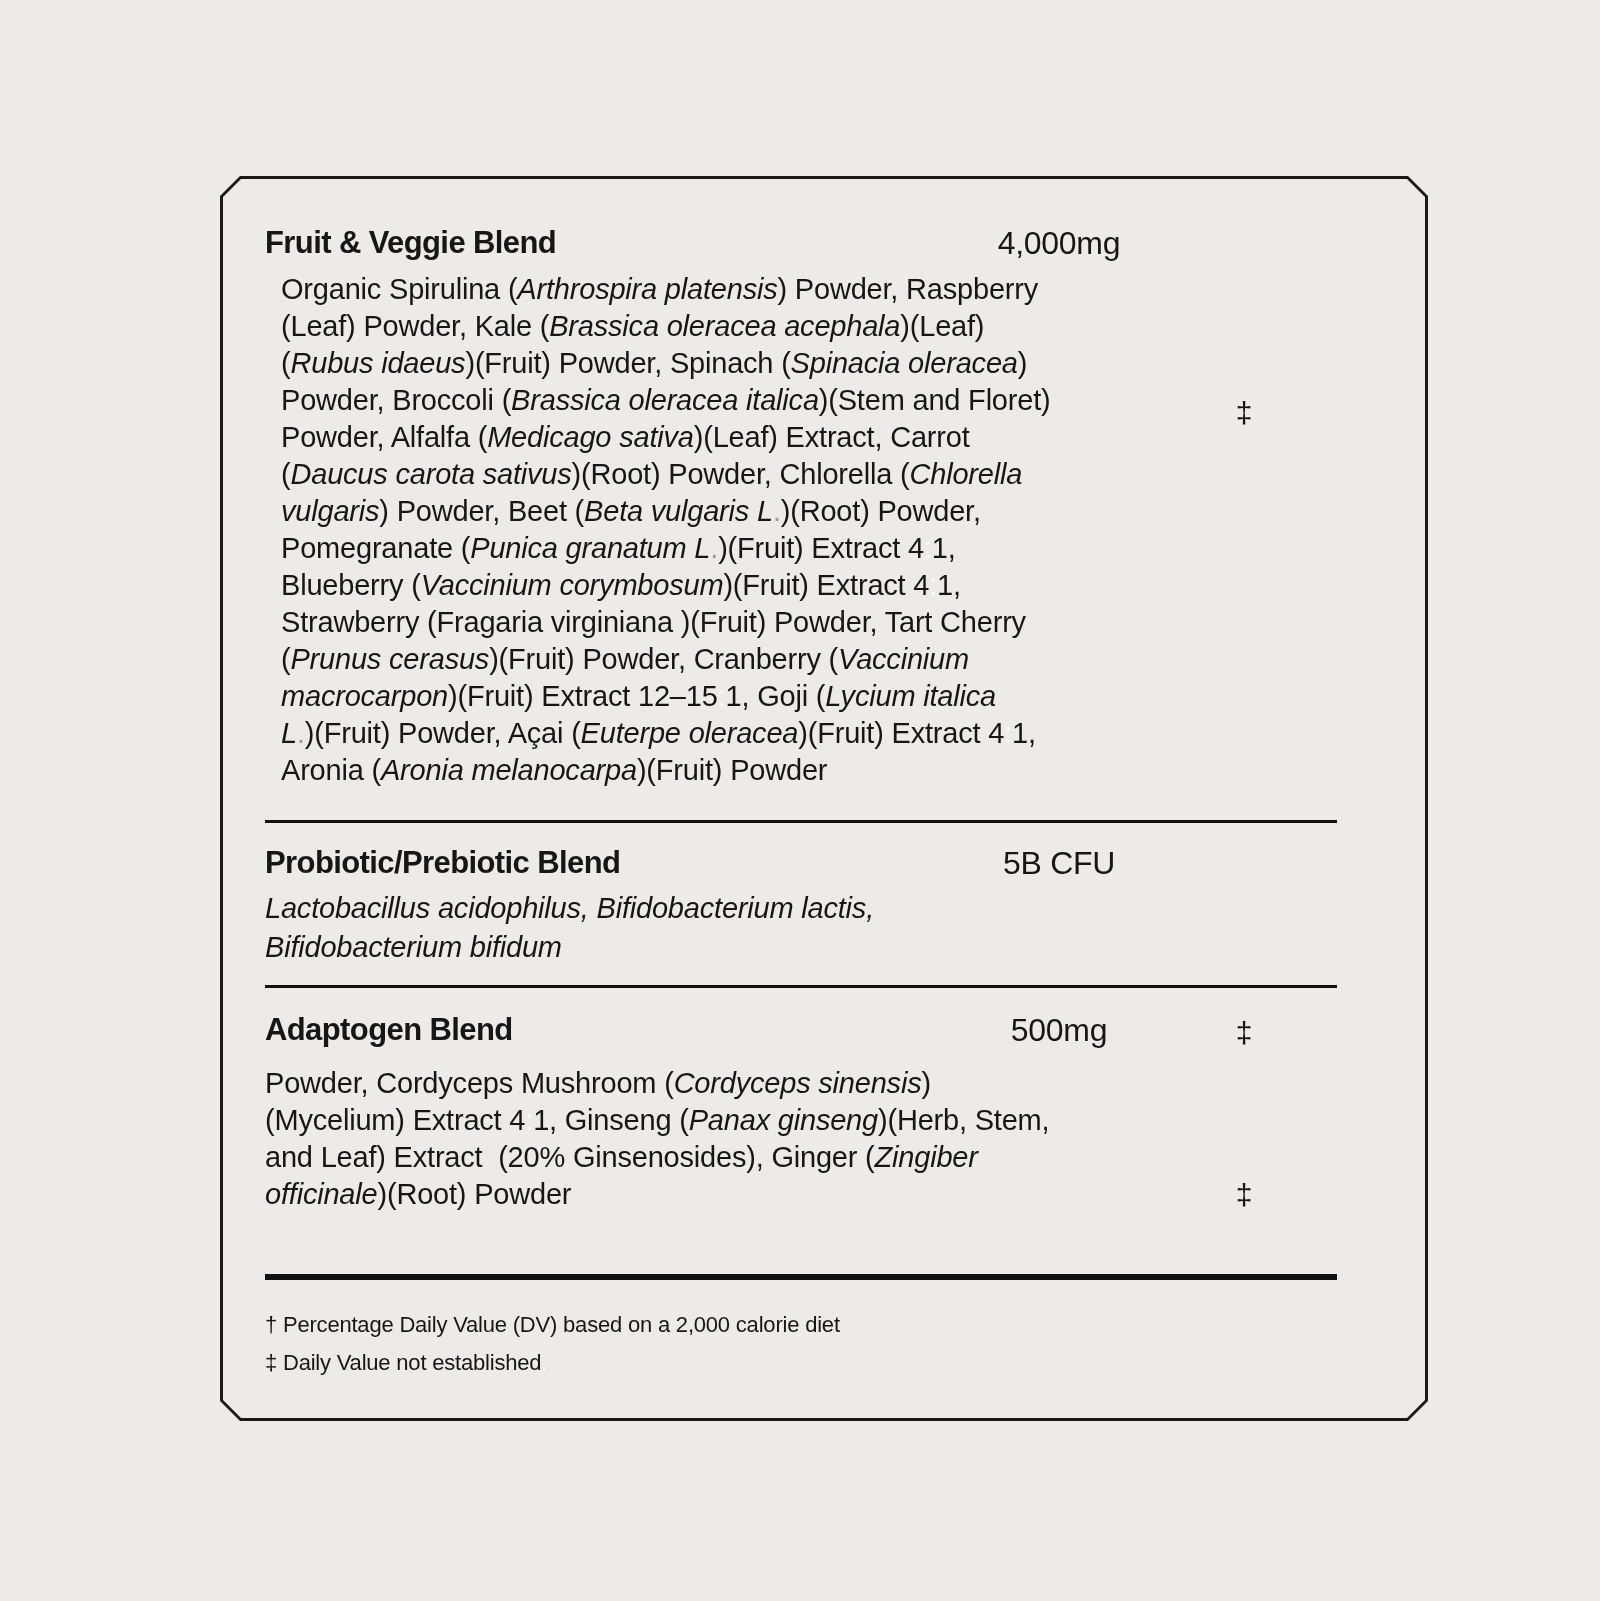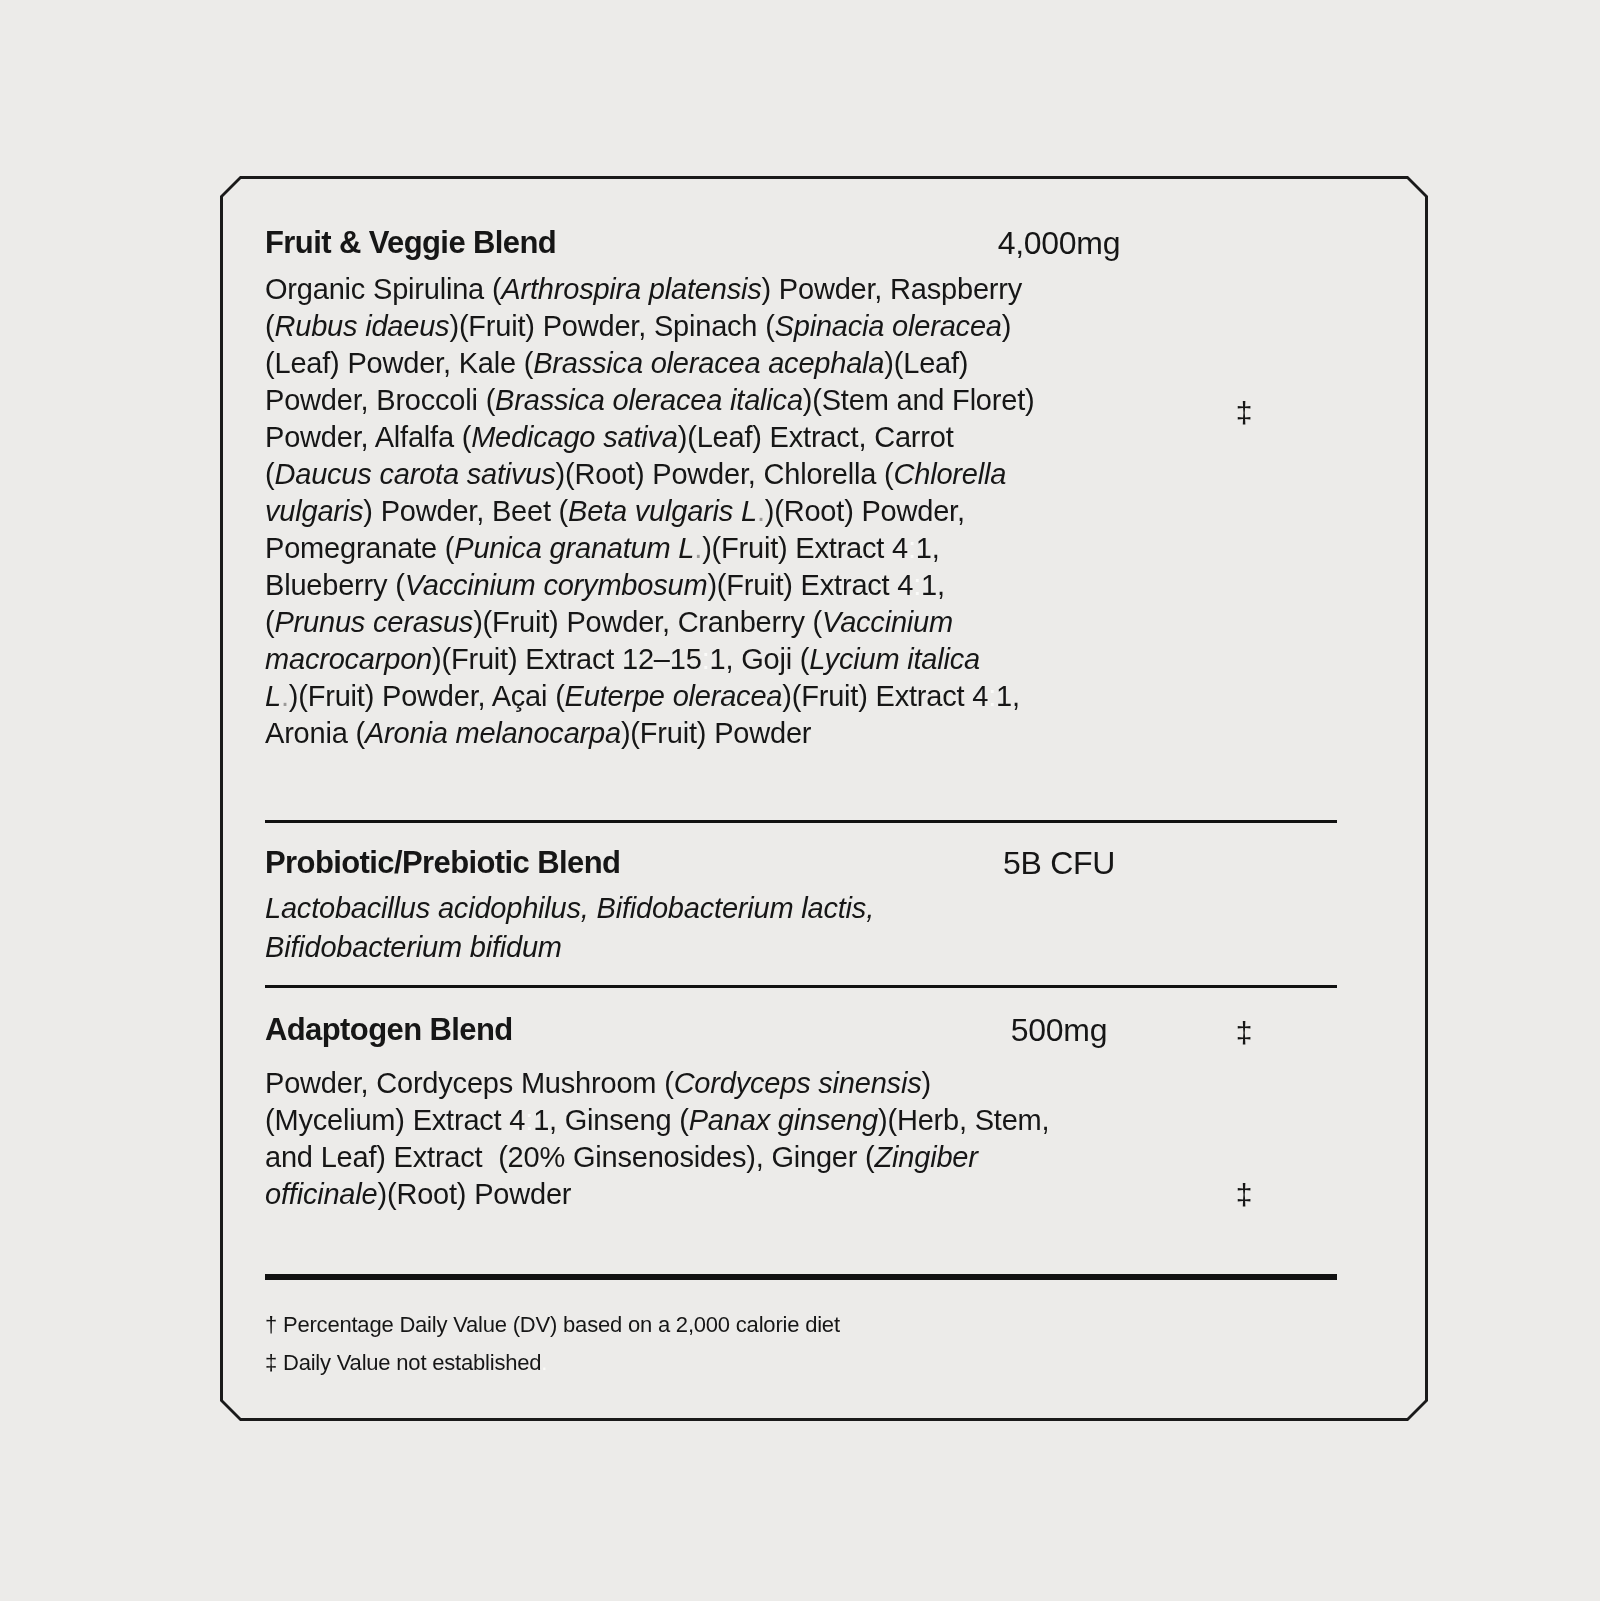--- a/index.html
+++ b/index.html
@@ -65,30 +65,31 @@
 </head>
 <body>
 
 <div class="panel-frame">
   <div class="panel-inner"></div>
 
   <div class="row head-row" style="top:45px;">
     <span class="blend-heading">Fruit &amp; Veggie Blend</span>
     <span class="amount">4,000mg</span>
   </div>
-  <div class="row body-text" style="top:95px;">
+  <div class="row body-text" style="top:95px;margin-left:16px;">
       <div class="tline"><span class="seg seg-r">Organic Spirulina (</span><span class="seg seg-i">Arthrospira platensis</span><span class="seg seg-r">) Powder, Raspberry</span></div>
+      <div class="tline"><span class="seg seg-r">(Leaf) Powder, Kale (</span><span class="seg seg-i">Brassica oleracea acephala</span><span class="seg seg-r">)(Leaf)</span></div>
       <div class="tline"><span class="seg seg-r">(</span><span class="seg seg-i">Rubus idaeus</span><span class="seg seg-r">)(Fruit) Powder, Spinach (</span><span class="seg seg-i">Spinacia oleracea</span><span class="seg seg-r">)</span></div>
-      <div class="tline"><span class="seg seg-r">(Leaf) Powder, Kale (</span><span class="seg seg-i">Brassica oleracea acephala</span><span class="seg seg-r">)(Leaf)</span></div>
       <div class="tline"><span class="seg seg-r">Powder, Broccoli (</span><span class="seg seg-i">Brassica oleracea italica</span><span class="seg seg-r">)(Stem and Floret)</span></div>
       <div class="tline"><span class="seg seg-r">Powder, Alfalfa (</span><span class="seg seg-i">Medicago sativa</span><span class="seg seg-r">)(Leaf) Extract, Carrot</span></div>
       <div class="tline"><span class="seg seg-r">(</span><span class="seg seg-i">Daucus carota sativus</span><span class="seg seg-r">)(Root) Powder, Chlorella (</span><span class="seg seg-i">Chlorella</span></div>
       <div class="tline"><span class="seg seg-i">vulgaris</span><span class="seg seg-r">) Powder, Beet (</span><span class="seg seg-i">Beta vulgaris L</span><span class="seg seg-f">.</span><span class="seg seg-r">)(Root) Powder,</span></div>
       <div class="tline"><span class="seg seg-r">Pomegranate (</span><span class="seg seg-i">Punica granatum L</span><span class="seg seg-f">.</span><span class="seg seg-r">)(Fruit) Extract 4</span><span class="seg seg-w">:</span><span class="seg seg-r">1,</span></div>
       <div class="tline"><span class="seg seg-r">Blueberry (</span><span class="seg seg-i">Vaccinium corymbosum</span><span class="seg seg-r">)(Fruit) Extract 4</span><span class="seg seg-w">:</span><span class="seg seg-r">1,</span></div>
+      <div class="tline"><span class="seg seg-r">Strawberry (Fragaria virginiana )(Fruit) Powder, Tart Cherry</span></div>
       <div class="tline"><span class="seg seg-r">(</span><span class="seg seg-i">Prunus cerasus</span><span class="seg seg-r">)(Fruit) Powder, Cranberry (</span><span class="seg seg-i">Vaccinium</span></div>
       <div class="tline"><span class="seg seg-i">macrocarpon</span><span class="seg seg-r">)(Fruit) Extract 12–15</span><span class="seg seg-w">:</span><span class="seg seg-r">1, Goji (</span><span class="seg seg-i">Lycium italica</span></div>
       <div class="tline"><span class="seg seg-i">L</span><span class="seg seg-f">.</span><span class="seg seg-r">)(Fruit) Powder, Açai (</span><span class="seg seg-i">Euterpe oleracea</span><span class="seg seg-r">)(Fruit) Extract 4</span><span class="seg seg-w">:</span><span class="seg seg-r">1,</span></div>
       <div class="tline"><span class="seg seg-r">Aronia (</span><span class="seg seg-i">Aronia melanocarpa</span><span class="seg seg-r">)(Fruit) Powder</span></div>
     </div>
 
   <div class="rule rule-thin" style="top:644px;"></div>
 
   <div class="row head-row" style="top:665px;">
     <span class="blend-heading">Probiotic/Prebiotic Blend</span>

